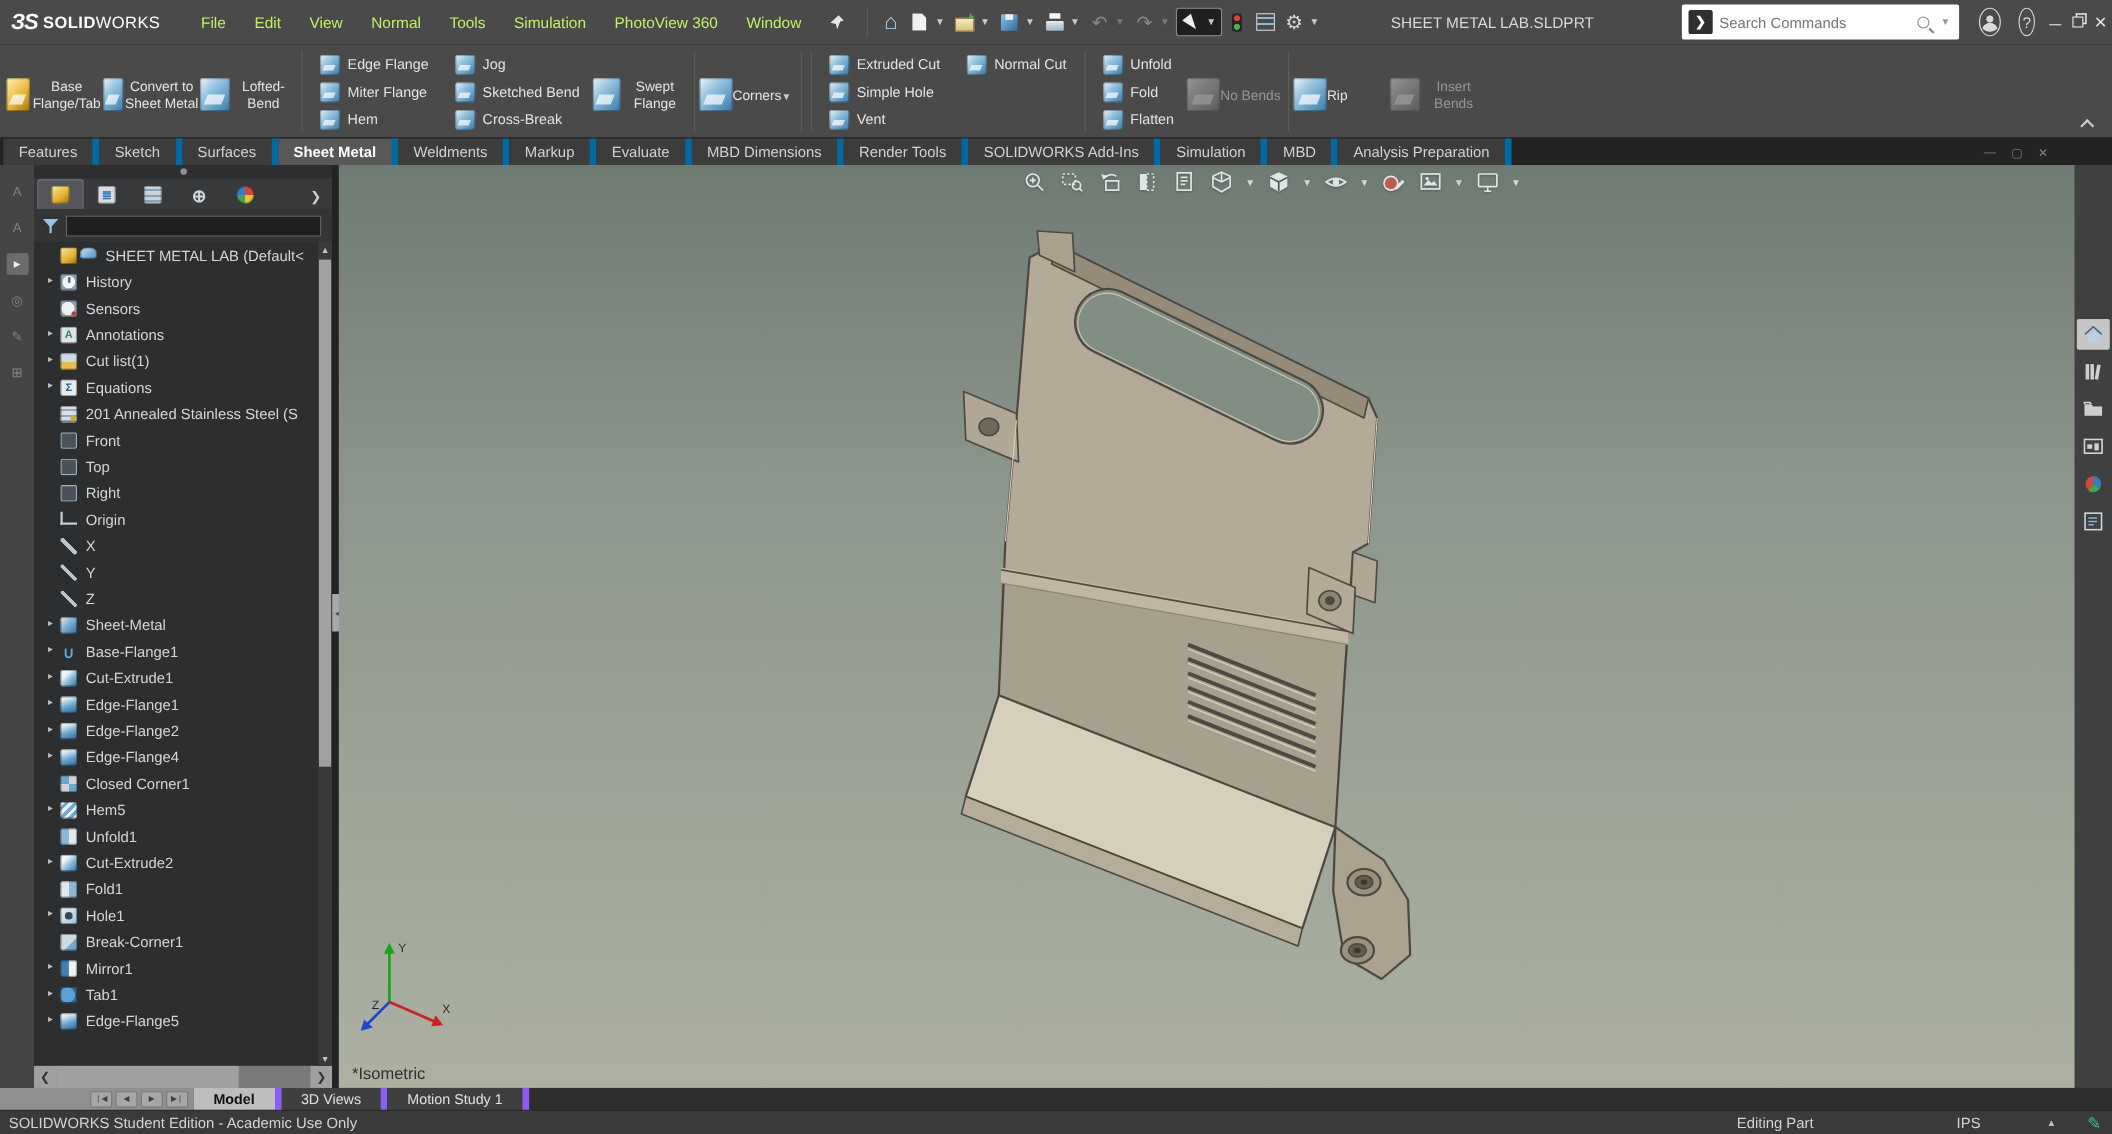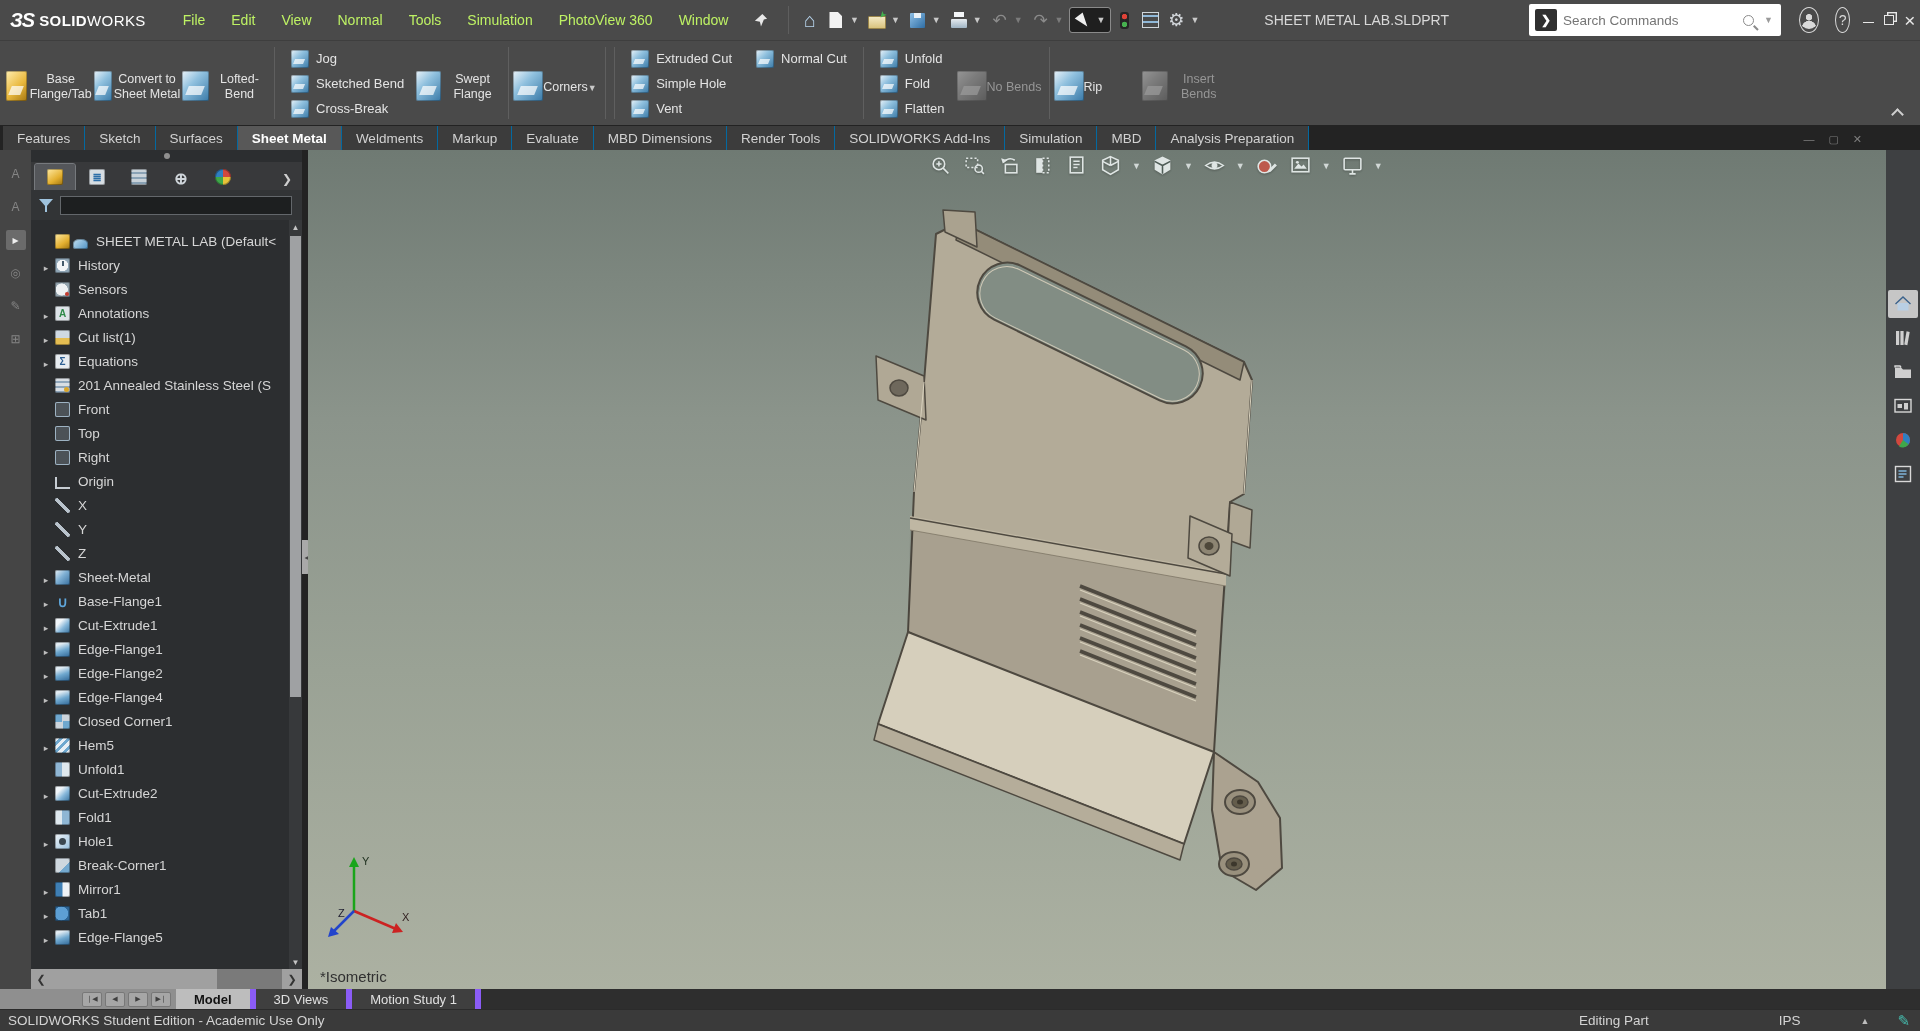--- a/index.html
+++ b/index.html
@@ -64,21 +64,21 @@
 .ric{width:18px;height:18px;min-width:18px;border-radius:2px;background:linear-gradient(135deg,#eaf3f9 0%,#8fc0de 40%,#3a7aa8 100%);box-shadow:inset 0 0 0 1px rgba(0,0,0,.28);position:relative;overflow:hidden}
 .ric::after{content:"";position:absolute;left:18%;top:52%;width:58%;height:30%;background:rgba(255,255,255,.7);transform:skewX(-22deg)}
 .ric.lg{width:30px;height:30px}
 .ric.v-gold{background:linear-gradient(135deg,#ffeeb0,#e9b83d 55%,#a57712)}
 .ric.v-orange{background:linear-gradient(135deg,#ffe0b8,#e8a15c 55%,#9e5f1e)}
 .rib-caret{font-size:9px;color:#c9c9c9;margin-top:1px}
 .rib-collapse{position:absolute;right:18px;bottom:8px;width:10px;height:10px}
 .rib-collapse::before{content:"";position:absolute;left:1px;top:3px;width:7px;height:7px;border-left:2px solid #cfcfcf;border-top:2px solid #cfcfcf;transform:rotate(45deg)}
 
 .cmd-tabs{height:25px;background:#232323;display:flex;align-items:flex-end;padding-left:3px;flex:0 0 auto;position:relative}
-.ctab{height:24px;display:flex;align-items:center;padding:4px 14px;background:#3c3c3c;border-right:1px solid #0369a1;font-size:13.5px;color:#d2d2d2;white-space:nowrap}
+.ctab{height:24px;display:flex;align-items:center;padding:4px 14px;background:#3c3c3c;border-right:6px solid #0369a1;font-size:13.5px;color:#d2d2d2;white-space:nowrap}
 .ctab.active{background:#585858;color:#fff;font-weight:bold}
 .doc-win-ctrls{position:absolute;right:58px;bottom:4px;display:flex;gap:14px;color:#7e7e7e;font-size:11px}
 
 .main{flex:1;display:flex;min-height:0;position:relative}
 .left-strip{width:31px;background:#454545;display:flex;flex-direction:column;align-items:center;padding-top:14px;gap:13px}
 .ld{width:20px;height:20px;display:grid;place-items:center;font-size:12px;color:#9b9b9b;opacity:.75;border-radius:2px}
 .ld.sel{background:#6b6b6b;color:#f0f0f0;opacity:1}
 
 .feature-panel{width:271px;background:#2c2e30;display:flex;flex-direction:column;position:relative}
 .panel-dot{height:12px;display:grid;place-items:center}
@@ -92,21 +92,21 @@
 .pti-props{background:#d7dde2;color:#2d6ea8}.pti-props::before{content:"≣"}
 .pti-config{background:repeating-linear-gradient(180deg,#c9d2d9 0 3px,#8aa2b5 3px 5px)}
 .pti-dimx{background:transparent;box-shadow:none;color:#cfd5da;font-size:16px}.pti-dimx::before{content:"⊕"}
 .pti-disp{background:conic-gradient(#d2483e 0 25%,#e8c23a 0 50%,#3fa74a 0 75%,#2f7fc1 0);border-radius:50%}
 .filter-row{height:30px;display:flex;align-items:center;padding:0 10px 0 8px;gap:7px;background:#323436}
 .funnel{width:14px;height:14px;position:relative}
 .funnel::before{content:"";position:absolute;left:0;top:1px;border-left:7px solid transparent;border-right:7px solid transparent;border-top:8px solid #9fc3de}
 .funnel::after{content:"";position:absolute;left:6px;top:8px;width:2px;height:6px;background:#9fc3de}
 .filter-input{flex:1;height:19px;background:#1d1f20;border:1px solid #63676b;color:#ddd;font-size:12px;padding:0 4px;outline:none;font-family:"Liberation Sans",sans-serif}
 .tree{flex:1;position:relative;overflow:hidden;padding:5px 13px 0 0}
-.trow{height:24px;display:flex;align-items:flex-end;padding-left:8px;white-space:nowrap;overflow:hidden}
+.trow{height:24px;display:flex;align-items:flex-start;padding-left:8px;white-space:nowrap;overflow:hidden}
 .tarrow{width:14px;min-width:14px;font-size:9px;color:#bdbdbd;text-align:center}
 .trow .lbl{font-size:13.5px;color:#d6d6d6;margin-left:8px;overflow:hidden}
 .ti{width:15px;height:15px;min-width:15px;border-radius:2px;box-shadow:inset 0 0 0 1px rgba(0,0,0,.32);position:relative;display:inline-flex;align-items:center;justify-content:center;font-size:10px;font-weight:bold;margin-left:2px}
 .ti-part{background:linear-gradient(145deg,#ffeaa2,#e3af2f 60%,#9c7212)}
 .ti-resolved{background:linear-gradient(135deg,#c6e3f4,#4d90c2);width:14px;height:10px;border-radius:45% 45% 20% 20%;margin-left:3px}
 .ti-history{background:radial-gradient(circle at 50% 50%,#f2f5f7 52%,#8fa5b5 56%)}
 .ti-history::before{content:"";position:absolute;width:2px;height:5px;background:#445a6b;top:3px}
 .ti-sensors{background:radial-gradient(circle at 45% 50%,#eef1f3 52%,#93a3ad 56%)}
 .ti-sensors::before{content:"";width:4px;height:4px;border-radius:50%;background:#c43a2e;position:absolute;bottom:1px;right:1px}
 .ti-annotations{background:#dde3e8;color:#2f8a4a}.ti-annotations::before{content:"A"}
@@ -277,20 +277,34 @@
         <div class="rlarge">
           <span class="ric lg"></span>
           <div class="rlabel">Lofted-Bend</div>
         </div>
       </div>
       <span class="rsep"></span>
       <div class="rgroup">
         <div class="rcol">
           <div class="rsmall">
             <span class="ric"></span>
+            <span class="rlabel">Edge Flange</span>
+          </div>
+          <div class="rsmall">
+            <span class="ric"></span>
+            <span class="rlabel">Miter Flange</span>
+          </div>
+          <div class="rsmall">
+            <span class="ric"></span>
+            <span class="rlabel">Hem</span>
+          </div>
+        </div>
+        <div class="rcol">
+          <div class="rsmall">
+            <span class="ric"></span>
             <span class="rlabel">Jog</span>
           </div>
           <div class="rsmall">
             <span class="ric"></span>
             <span class="rlabel">Sketched Bend</span>
           </div>
           <div class="rsmall">
             <span class="ric"></span>
             <span class="rlabel">Cross-Break</span>
           </div>

